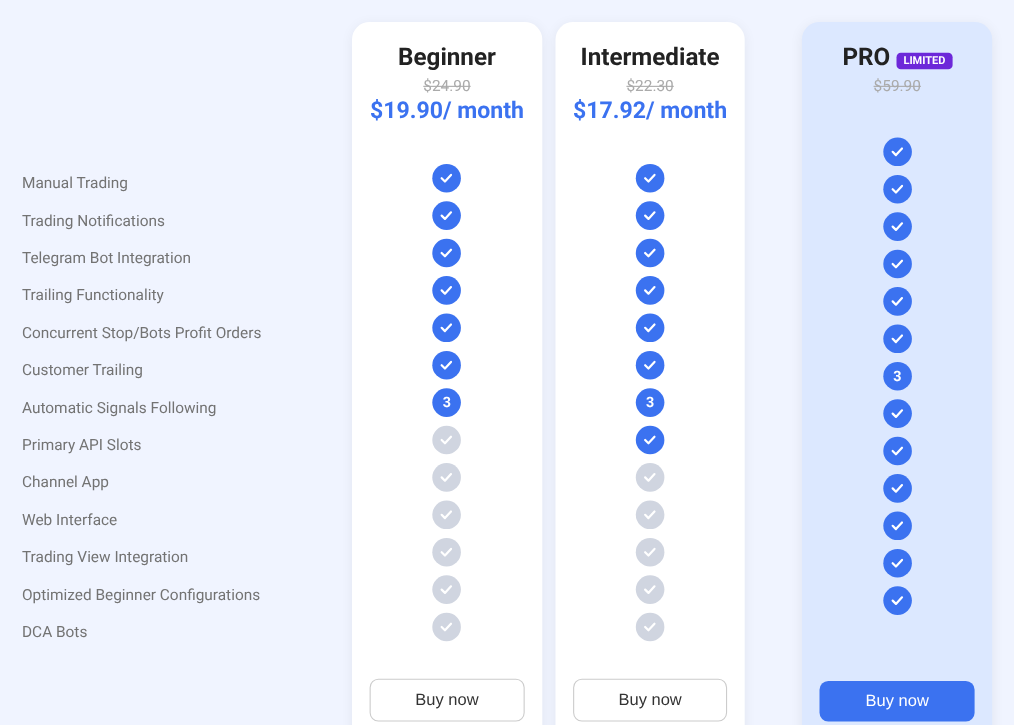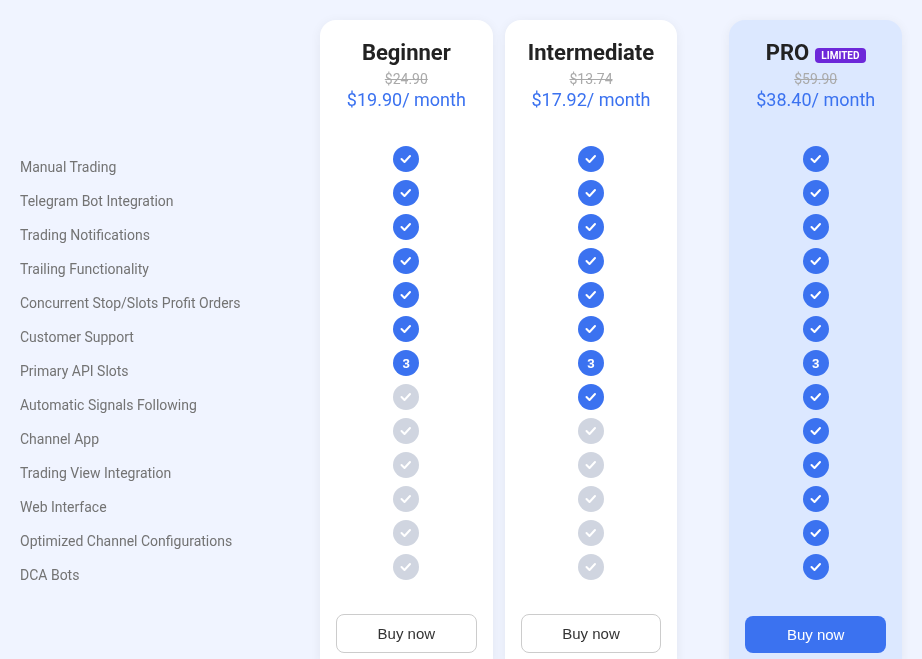--- a/index.html
+++ b/index.html
@@ -63,22 +63,22 @@
       color: #222;
       margin-bottom: 6px;
     }
     .plan-original-price {
       font-size: 14px;
       color: #aaa;
       text-decoration: line-through;
       margin-bottom: 2px;
     }
     .plan-price {
-      font-size: 18px;
-      font-weight: 400;
+      font-size: 21px;
+      font-weight: 700;
       color: #3b72f0;
     }
     .limited-badge {
       display: inline-block;
       background: #6d28d9;
       color: white;
       font-size: 10px;
       font-weight: 700;
       padding: 2px 6px;
       border-radius: 4px;
@@ -148,31 +148,31 @@
       border: none;
     }
   </style>
 </head>
 <body>
 
 <div class="container">
   <div class="features-col">
 
   <div class="feature-row">Manual Trading</div>
+      <div class="feature-row">Trading Notifications</div>
       <div class="feature-row">Telegram Bot Integration</div>
-      <div class="feature-row">Trading Notifications</div>
       <div class="feature-row">Trailing Functionality</div>
-      <div class="feature-row">Concurrent Stop/Slots Profit Orders</div>
-      <div class="feature-row">Customer Support</div>
+      <div class="feature-row">Concurrent Stop/Bots Profit Orders</div>
+      <div class="feature-row">Customer Trailing</div>
+      <div class="feature-row">Automatic Signals Following</div>
       <div class="feature-row">Primary API Slots</div>
-      <div class="feature-row">Automatic Signals Following</div>
       <div class="feature-row">Channel App</div>
+      <div class="feature-row">Web Interface</div>
       <div class="feature-row">Trading View Integration</div>
-      <div class="feature-row">Web Interface</div>
-      <div class="feature-row">Optimized Channel Configurations</div>
+      <div class="feature-row">Optimized Beginner Configurations</div>
       <div class="feature-row">DCA Bots</div>
     </div>
   <div class="plans-area">
 
   <div class="plan-card">
         <div class="plan-header">
           <div class="plan-name-row">
             <div class="plan-name">Beginner</div>
           </div>
           <div class="plan-original-price">$24.90</div>
@@ -269,21 +269,21 @@
         </div>
         <div class="buy-btn-area">
           <button class="buy-btn">Buy now</button>
         </div>
       </div>
       <div class="plan-card">
         <div class="plan-header">
           <div class="plan-name-row">
             <div class="plan-name">Intermediate</div>
           </div>
-          <div class="plan-original-price">$13.74</div>
+          <div class="plan-original-price">$22.30</div>
           <div class="plan-price">$17.92/ month</div>
         </div>
         <div class="check-rows">
           <div class="check-row">
             <div class="check-icon active">
               <svg viewBox="0 0 14 14" fill="none" xmlns="http://www.w3.org/2000/svg">
           <path d="M2.5 7L5.5 10L11 4" stroke="white" stroke-width="2" stroke-linecap="round" stroke-linejoin="round"></path>
         </svg>
             </div>
           </div>
@@ -372,21 +372,20 @@
           <button class="buy-btn">Buy now</button>
         </div>
       </div>
       <div class="plan-card pro">
         <div class="plan-header">
           <div class="plan-name-row">
             <div class="plan-name">PRO</div>
             <span class="limited-badge">LIMITED</span>
           </div>
           <div class="plan-original-price">$59.90</div>
-          <div class="plan-price">$38.40/ month</div>
         </div>
         <div class="check-rows">
           <div class="check-row">
             <div class="check-icon active">
               <svg viewBox="0 0 14 14" fill="none" xmlns="http://www.w3.org/2000/svg">
           <path d="M2.5 7L5.5 10L11 4" stroke="white" stroke-width="2" stroke-linecap="round" stroke-linejoin="round"></path>
         </svg>
             </div>
           </div>
           <div class="check-row">

